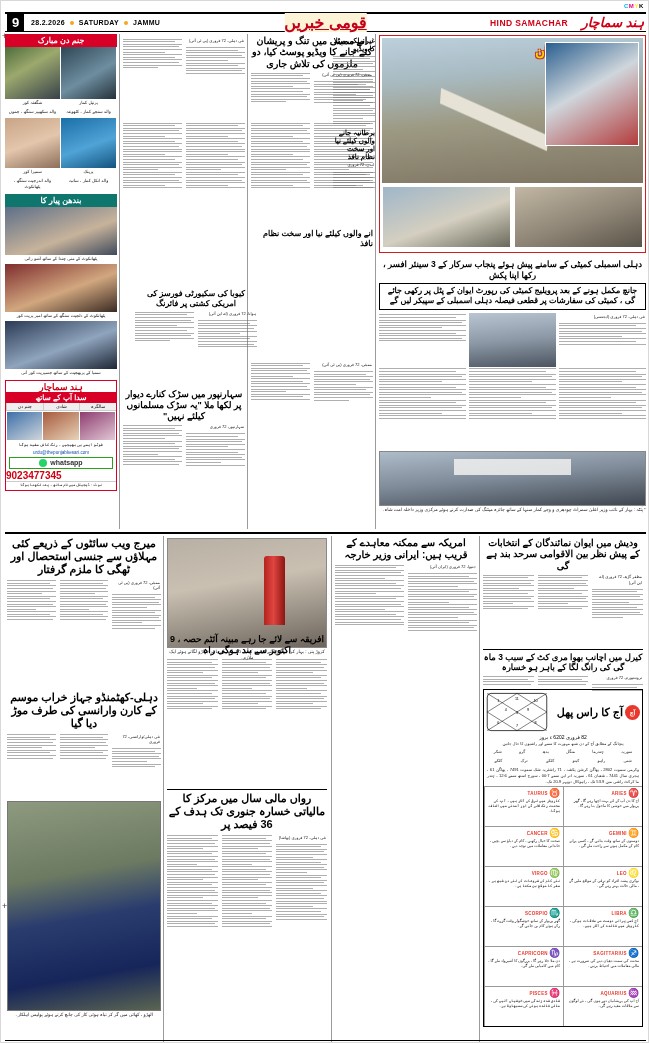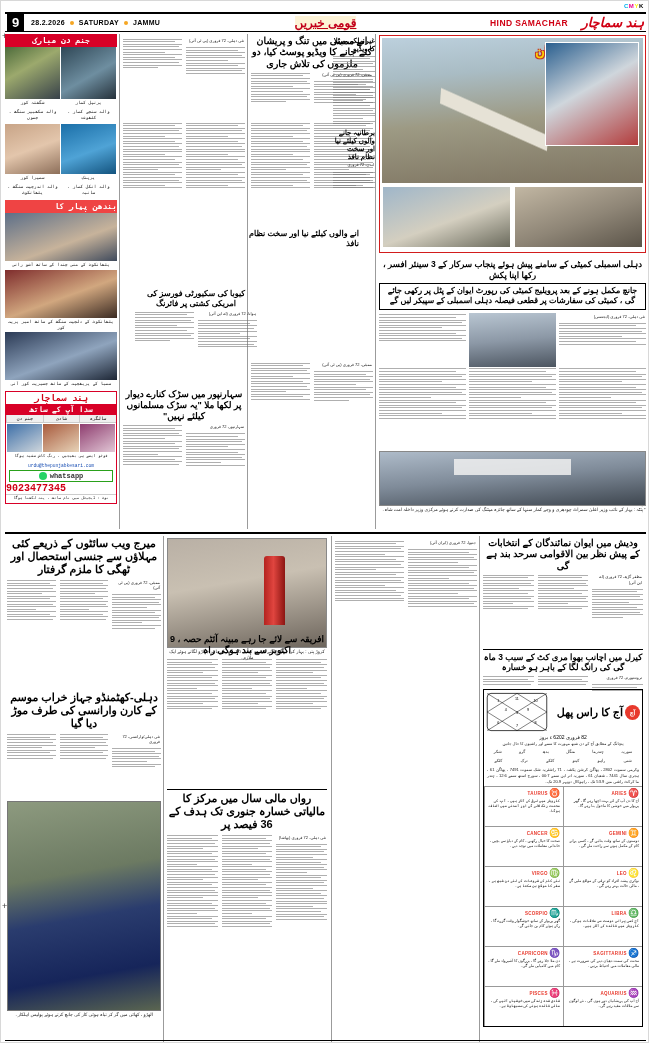--- a/index.html
+++ b/index.html
@@ -46,41 +46,41 @@
     font-size:13px; font-weight:bold; display:flex;
     align-items:center; justify-content:center; margin-left:2px;
   }
   #dateline {
     display:flex; align-items:center; gap:5px;
     font-size:7px; font-weight:bold; margin-left:7px; letter-spacing:.3px;
   }
   .dot { width:4px; height:4px; background:#f5a623; border-radius:50%; }
   #centerhead {
     position:absolute; left:50%; transform:translateX(-50%);
-    font-size:12px; font-weight:bold; color:#c2001b;
+    font-size:16px; font-weight:bold; color:#c2001b;
     background:#fdf3d6; padding:0 0;text-decoration:underline;
   }
   #hindsamachar {
     position:absolute; right:78px; font-size:8.5px;
     font-weight:bold; color:#d00014; letter-spacing:.4px;
   }
   #mastlogo {
     position:absolute; right:2px; font-size:13px; font-weight:bold;
     color:#d00014; font-style:italic;
   }
   
-  .col { position:absolute;font-family:Liberation Mono, monospace; }
+  .col { position:absolute; }
   
   #sidebar { left:4px; top:33px; width:112px; height:495px; }
   .side-banner {
     color:#fff; font-size:8px; font-weight:bold; text-align:center;
     padding:2px 0; letter-spacing:.3px;
   }
   .bn-red { background:#d80027; }
-  .bn-blue { background:#ef4444;text-align:right; }
+  .bn-blue { background:#0f766e; }
   .photo {
     background:linear-gradient(160deg,#9fb6c9,#c9d6df 45%,#8fa3b4);
     position:relative; overflow:hidden;
   }
   .photo.kid1 { background:linear-gradient(150deg,#4d6b3b,#9ca96d 40%,#37414a); }
   .photo.kid2 { background:linear-gradient(150deg,#2f4756,#6e8ea0 55%,#25313a); }
   .photo.kid3 { background:linear-gradient(160deg,#c8a487,#e3c6ac 50%,#8d6f5a); }
   .photo.kid4 { background:linear-gradient(160deg,#1b6fa8,#4fa3d6 55%,#13537e); }
   .photo.cpl1 { background:linear-gradient(160deg,#5d6f88,#c7b39b 60%,#3f4a5c); }
   .photo.cpl2 { background:linear-gradient(160deg,#7f2d2d,#d1a77f 55%,#3a2a22); }
@@ -473,21 +473,21 @@
         <div class="fake-line s2"></div>
           <div class="fake-line"></div>
           <div class="fake-line s4"></div>
           <div class="fake-line"></div>
         <div class="fake-line s3"></div>
           <div class="fake-line"></div>
       </div>
     </div>
   </div>
 
-  <div class="art" style="left:236px;top:228px;width:122px;">
+  <div class="art" style="left:250px;top:228px;width:122px;">
     <div class="head urdu hl" style="font-size:8px;text-align:right;">انے والوں کیلئے نیا اور سخت نظام نافذ</div>
   </div>
 
   <div class="art" style="left:134px;top:288px;width:122px;">
     <div class="head urdu hl" style="font-size:8px;">کیوبا کی سکیورٹی فورسز کی امریکی کشتی پر فائرنگ</div>
     <div class="body-cols">
       <div>
         <div class="fake-line"></div>
           <div class="fake-line s2"></div>
           <div class="fake-line"></div>
@@ -1063,20 +1063,21 @@
           <div class="fake-line"></div>
           <div class="fake-line s2"></div>
           <div class="fake-line"></div>
         <div class="fake-line s4"></div>
           <div class="fake-line"></div>
       </div>
     </div>
   </div>
 
   <div class="art" style="left:334px;top:536px;width:142px;">
+    <div class="head urdu hl" style="font-size:10px;">امریکہ سے ممکنہ معاہدے کے قریب ہیں: ایرانی وزیر خارجہ</div>
     <div class="body-cols">
       <div>
         <div class="fake-line"></div>
           <div class="fake-line s2"></div>
           <div class="fake-line"></div>
           <div class="fake-line s4"></div>
         <div class="fake-line"></div>
           <div class="fake-line s3"></div>
           <div class="fake-line"></div>
           <div class="fake-line s2"></div>

